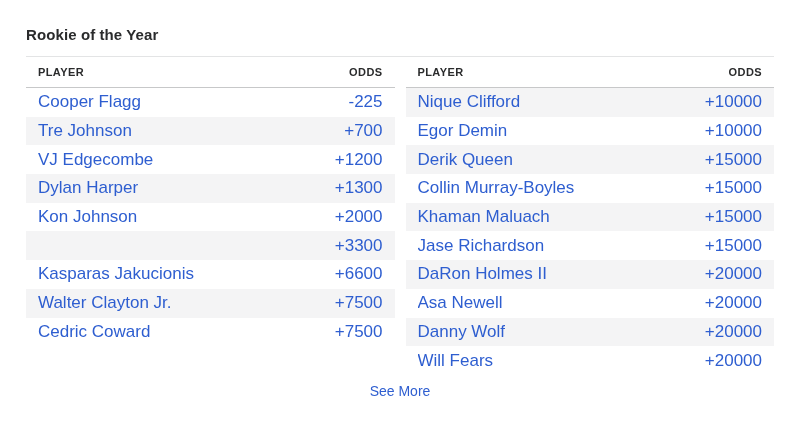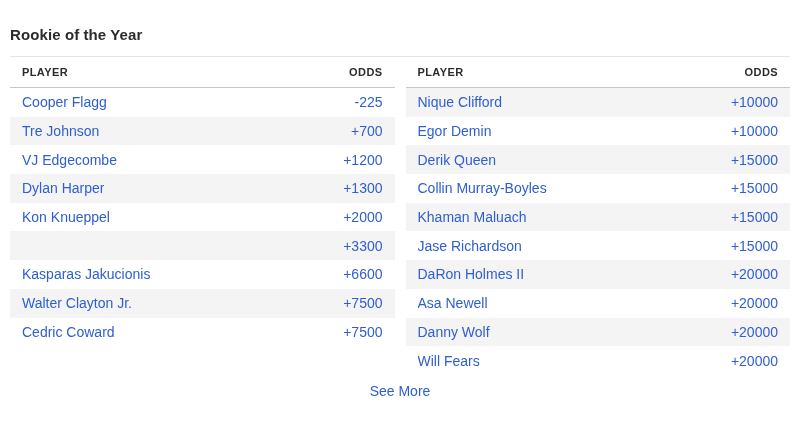--- a/index.html
+++ b/index.html
@@ -5,21 +5,21 @@
   :root{
     --link-blue:#2e5ed0;
     --alt-bg:#f4f4f5;
     --header-text:#2a2b2c;
     --divider:#c7c8c9;
     --top-border:#e3e4e5;
   }
   *{box-sizing:border-box;margin:0;padding:0;}
   html,body{width:800px;height:425px;background:#ffffff;overflow:hidden;}
   body{font-family:"Liberation Sans",sans-serif;-webkit-font-smoothing:antialiased;}
-  .wrap{padding:0 10px;}
+  .wrap{padding:0 26px;}
   .page-title{
     margin-top:26px;
     font-size:15px;
     font-weight:bold;
     color:var(--header-text);
     letter-spacing:.1px;
   }
   .tables{
     display:flex;
     gap:11px;
@@ -39,21 +39,21 @@
     color:var(--header-text);
     letter-spacing:.4px;
     gap:47px;
   }
   .row{
     display:flex;
     justify-content:space-between;
     align-items:center;
     height:28.7px;
     padding:0 12px;
-    font-size:14px;
+    font-size:17px;
     color:var(--link-blue);
     cursor:pointer;
   }
   .odds-table-left .rows .row:nth-child(even){background:var(--alt-bg);}
   .odds-table-right .rows .row:nth-child(odd){background:var(--alt-bg);}
   .player{
     overflow:hidden;
     white-space:nowrap;
     text-overflow:ellipsis;
   }
@@ -100,21 +100,21 @@
             <span class="player">VJ Edgecombe</span>
             <span class="odds">+1200</span>
           </div>
 
           <div class="row">
             <span class="player">Dylan Harper</span>
             <span class="odds">+1300</span>
           </div>
 
           <div class="row">
-            <span class="player">Kon Knueppel</span>
+            <span class="player">Kon Johnson</span>
             <span class="odds">+2000</span>
           </div>
 
           <div class="row">
             <span class="player"></span>
             <span class="odds">+3300</span>
           </div>
 
 
           <div class="row">

